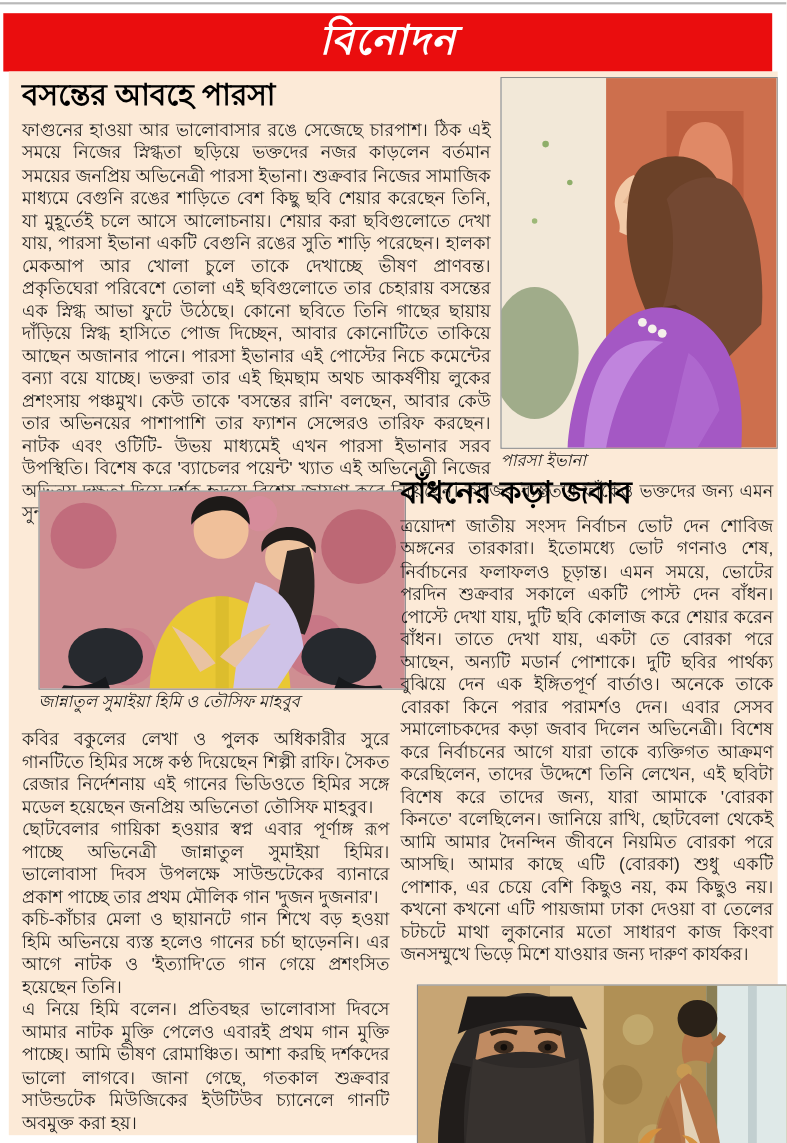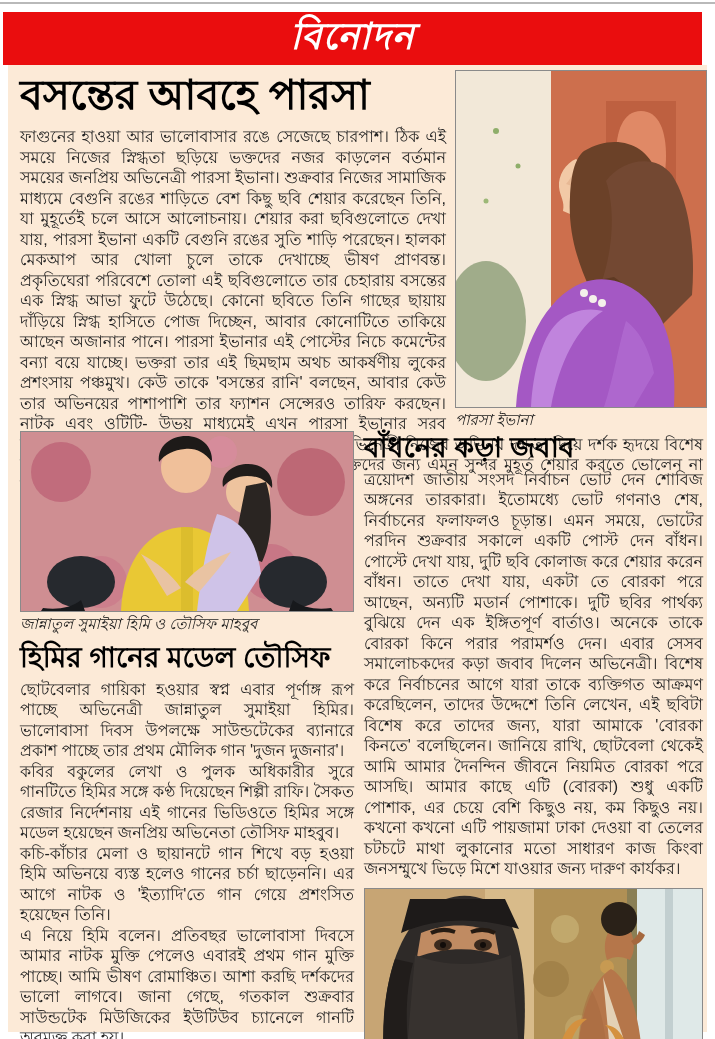--- a/index.html
+++ b/index.html
@@ -18,32 +18,32 @@
     letter-spacing:1px;
   }
   .content{
     position:absolute;left:8px;top:65px;width:699px;height:967px;
     background:#fcead7;
   }
   .article1{
     position:absolute;left:12px;top:5px;width:683px;
   }
   .headline-xl{
-    font-size:41px;line-height:1.25;font-weight:bold;color:#000;
+    font-size:27px;line-height:1.25;font-weight:bold;color:#000;
     margin:0 0 6px 0;
   }
   .headline-lg{
     font-size:28px;line-height:1.2;font-weight:bold;color:#000;
     margin:8px 0 5px 0;
   }
   .bodytext{
     font-size:16px;line-height:20.5px;text-align:justify;color:#222;
     margin:0 0 8px 0;
   }
-  figure{margin:0;padding:0;}
+  figure{margin:15px;padding:0;}
   .fig-right{float:right;width:248px;margin:0 0 4px 9px;}
   .photo-frame{border:1px solid #8a8a8a;display:block;background:#ddd;}
   .caption{
     font-size:15px;font-style:italic;color:#1c1c1c;margin-top:3px;line-height:1.2;
   }
   .col-left{position:absolute;left:12px;top:366px;width:334px;}
   .col-right{position:absolute;left:356px;top:366px;width:339px;}
   svg{display:block;}
 </style>
 </head>
@@ -105,23 +105,22 @@
         <path d="M196 82 c26 6 40 28 44 60 l-24 37 h-40 c4 -36 10 -70 20 -97 z" fill="#cfc3e8"></path>
         <path d="M210 120 c-18 6 -34 16 -46 30 l14 10 c12 -14 24 -28 32 -40 z" fill="#e9c3a2"></path>
         <path d="M120 122 c16 8 30 20 40 34 l-14 8 c-10 -16 -18 -30 -26 -42 z" fill="#e9c3a2"></path>
         <ellipse cx="60" cy="150" rx="34" ry="26" fill="#26292e"></ellipse>
         <path d="M60 168 c-10 8 -24 10 -38 8 l-2 3 h44 z" fill="#17191c"></path>
         <ellipse cx="272" cy="150" rx="34" ry="26" fill="#26292e"></ellipse>
         <path d="M272 168 c10 8 24 10 38 8 l2 3 h-44 z" fill="#17191c"></path>
       </svg>
       <figcaption class="caption">জান্নাতুল সুমাইয়া হিমি ও তৌসিফ মাহবুব</figcaption>
     </figure>
-    <h2 class="headline-lg">হিমির গানের মডেল তৌসিফ</h2>
+    <p class="bodytext" style="margin-bottom:0">কবির বকুলের লেখা ও পুলক অধিকারীর সুরে গানটিতে হিমির সঙ্গে কণ্ঠ দিয়েছেন শিল্পী রাফি। সৈকত রেজার নির্দেশনায় এই গানের ভিডিওতে হিমির সঙ্গে মডেল হয়েছেন জনপ্রিয় অভিনেতা তৌসিফ মাহবুব।</p>
     <p class="bodytext" style="margin-bottom:0">ছোটবেলার গায়িকা হওয়ার স্বপ্ন এবার পূর্ণাঙ্গ রূপ পাচ্ছে অভিনেত্রী জান্নাতুল সুমাইয়া হিমির। ভালোবাসা দিবস উপলক্ষে সাউন্ডটেকের ব্যানারে প্রকাশ পাচ্ছে তার প্রথম মৌলিক গান 'দুজন দুজনার'।</p>
-    <p class="bodytext" style="margin-bottom:0">কবির বকুলের লেখা ও পুলক অধিকারীর সুরে গানটিতে হিমির সঙ্গে কণ্ঠ দিয়েছেন শিল্পী রাফি। সৈকত রেজার নির্দেশনায় এই গানের ভিডিওতে হিমির সঙ্গে মডেল হয়েছেন জনপ্রিয় অভিনেতা তৌসিফ মাহবুব।</p>
     <p class="bodytext" style="margin-bottom:0">কচি-কাঁচার মেলা ও ছায়ানটে গান শিখে বড় হওয়া হিমি অভিনয়ে ব্যস্ত হলেও গানের চর্চা ছাড়েননি। এর আগে নাটক ও 'ইত্যাদি'তে গান গেয়ে প্রশংসিত হয়েছেন তিনি।</p>
     <p class="bodytext" style="margin-bottom:0">এ নিয়ে হিমি বলেন। প্রতিবছর ভালোবাসা দিবসে আমার নাটক মুক্তি পেলেও এবারই প্রথম গান মুক্তি পাচ্ছে। আমি ভীষণ রোমাঞ্চিত। আশা করছি দর্শকদের ভালো লাগবে। জানা গেছে, গতকাল শুক্রবার সাউন্ডটেক মিউজিকের ইউটিউব চ্যানেলে গানটি অবমুক্ত করা হয়।</p>
   </div>
 
   <div class="col-right">
     <h2 class="headline-lg" style="margin-top:0">বাঁধনের কড়া জবাব</h2>
     <p class="bodytext">ত্রয়োদশ জাতীয় সংসদ নির্বাচন ভোট দেন শোবিজ অঙ্গনের তারকারা। ইতোমধ্যে ভোট গণনাও শেষ, নির্বাচনের ফলাফলও চূড়ান্ত। এমন সময়ে, ভোটের পরদিন শুক্রবার সকালে একটি পোস্ট দেন বাঁধন। পোস্টে দেখা যায়, দুটি ছবি কোলাজ করে শেয়ার করেন বাঁধন। তাতে দেখা যায়, একটা তে বোরকা পরে আছেন, অন্যটি মডার্ন পোশাকে। দুটি ছবির পার্থক্য বুঝিয়ে দেন এক ইঙ্গিতপূর্ণ বার্তাও। অনেকে তাকে বোরকা কিনে পরার পরামর্শও দেন। এবার সেসব সমালোচকদের কড়া জবাব দিলেন অভিনেত্রী। বিশেষ করে নির্বাচনের আগে যারা তাকে ব্যক্তিগত আক্রমণ করেছিলেন, তাদের উদ্দেশে তিনি লেখেন, এই ছবিটা বিশেষ করে তাদের জন্য, যারা আমাকে 'বোরকা কিনতে' বলেছিলেন। জানিয়ে রাখি, ছোটবেলা থেকেই আমি আমার দৈনন্দিন জীবনে নিয়মিত বোরকা পরে আসছি। আমার কাছে এটি (বোরকা) শুধু একটি পোশাক, এর চেয়ে বেশি কিছুও নয়, কম কিছুও নয়। কখনো কখনো এটি পায়জামা ঢাকা দেওয়া বা তেলের চটচটে মাথা লুকানোর মতো সাধারণ কাজ কিংবা জনসম্মুখে ভিড়ে মিশে যাওয়ার জন্য দারুণ কার্যকর।</p>
     <figure>
       <svg class="photo-frame" width="337" height="182" viewBox="0 0 337 182">
 

